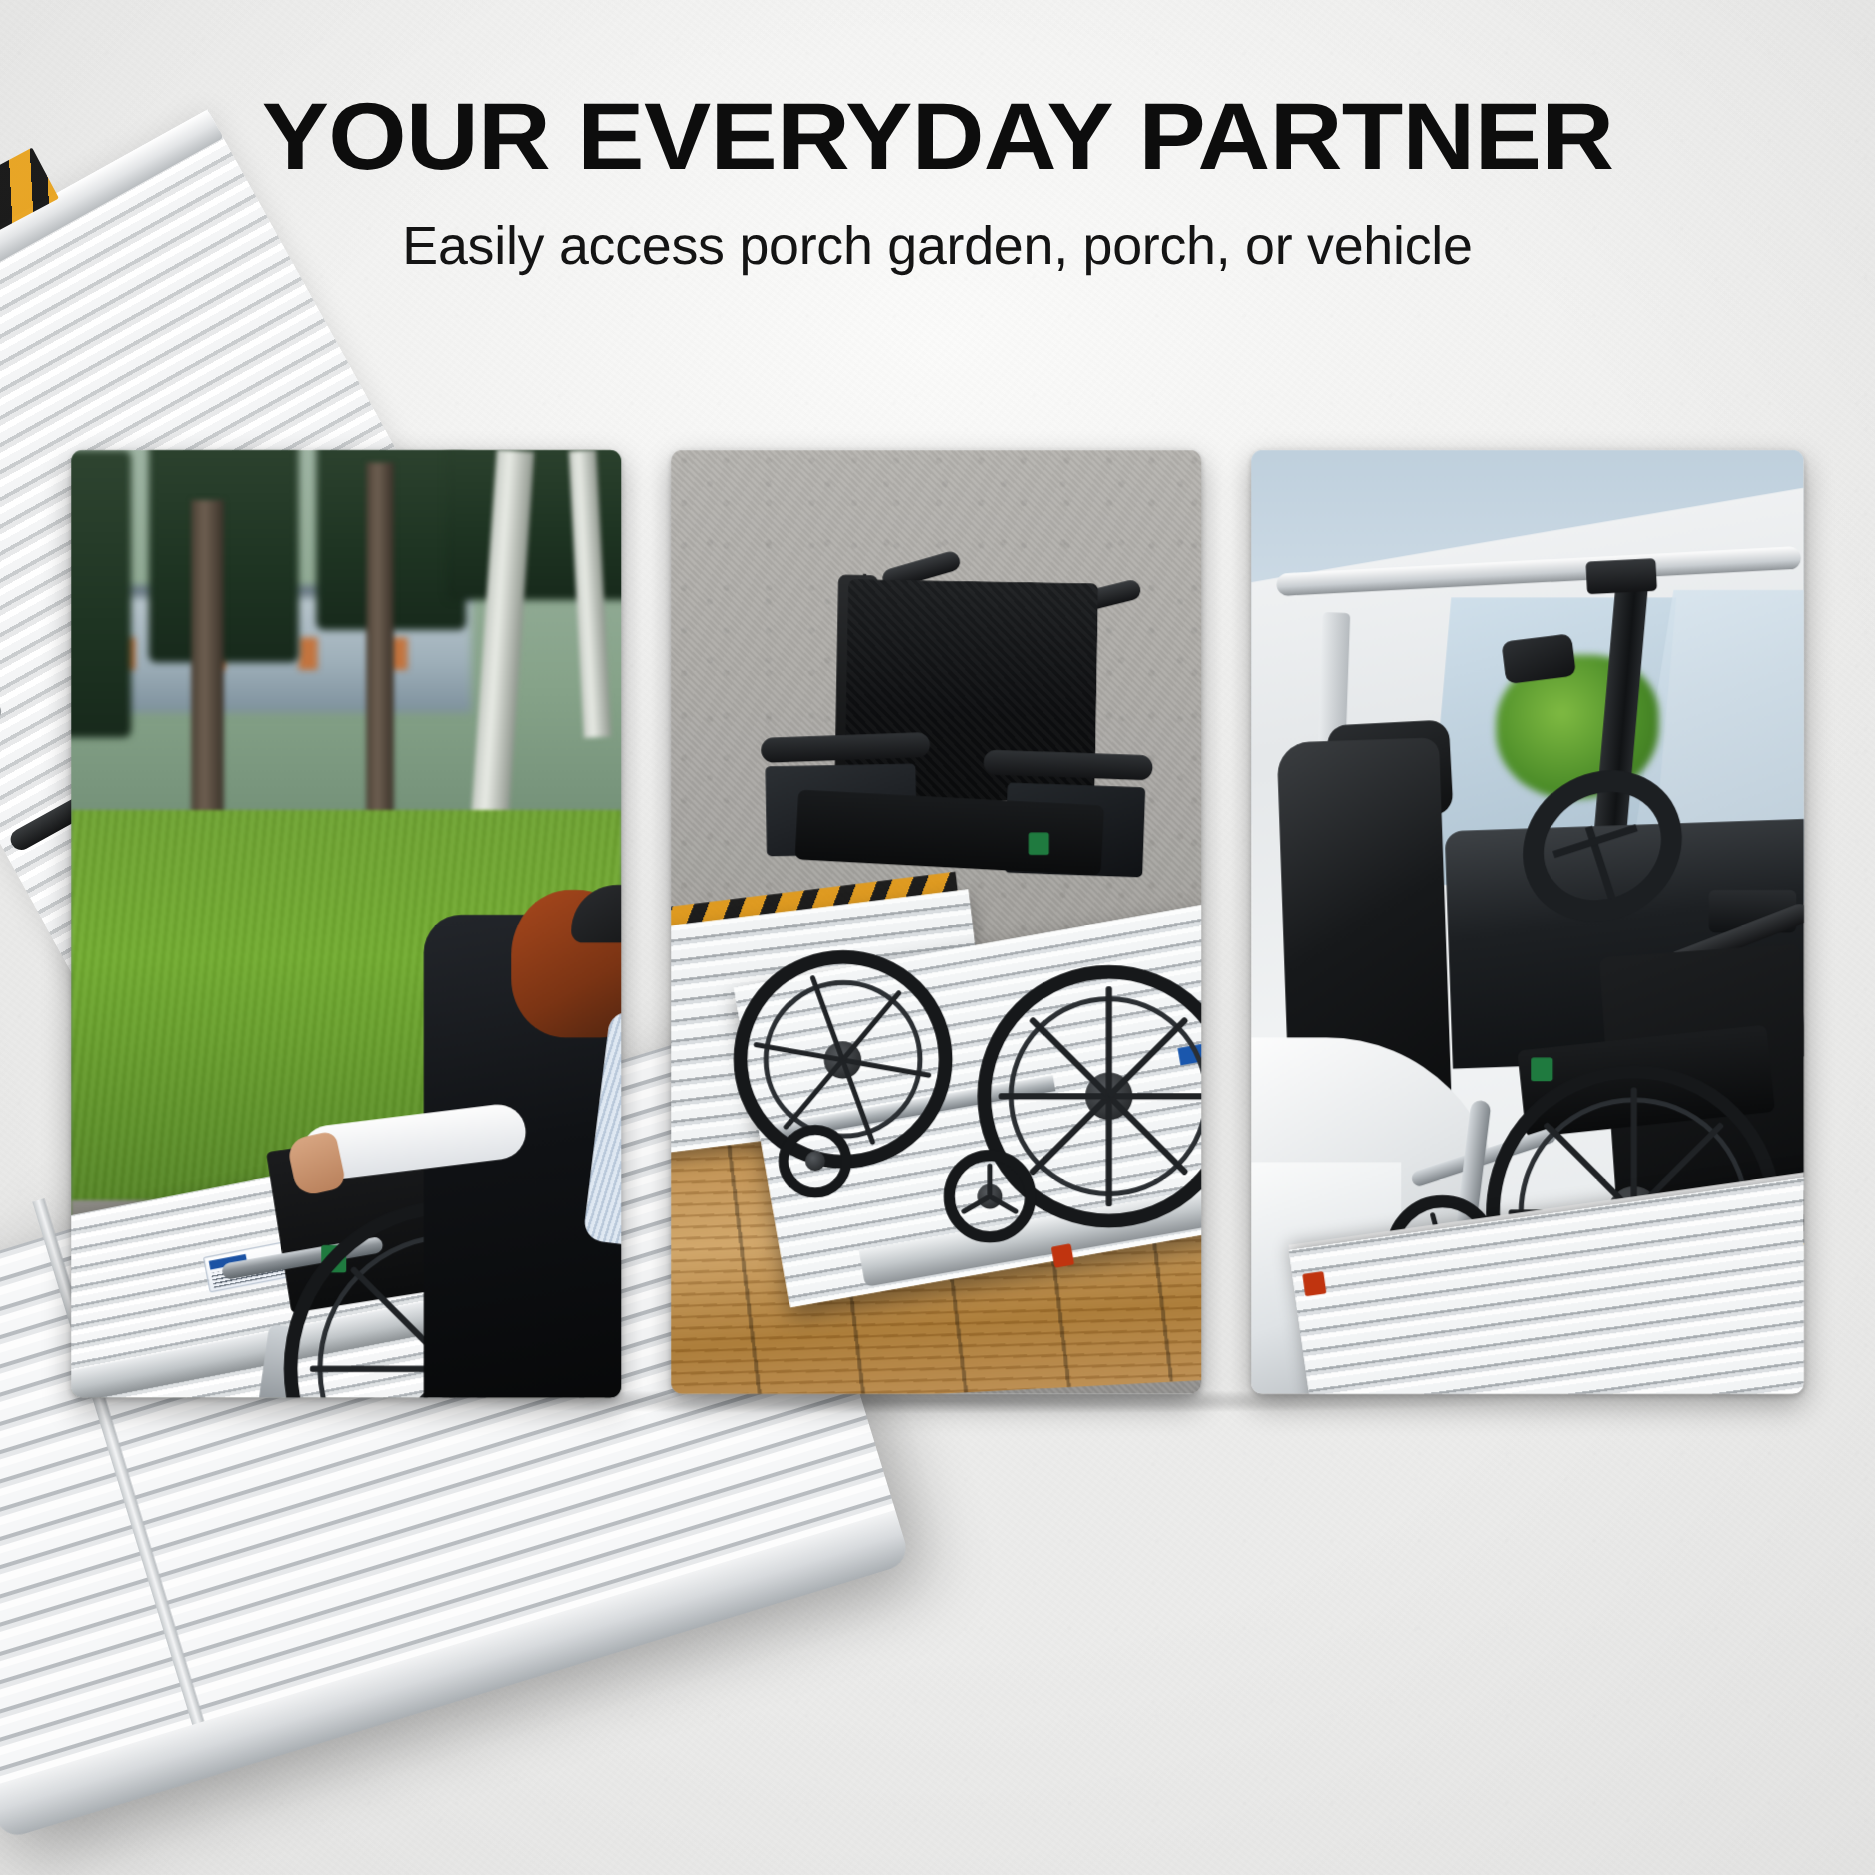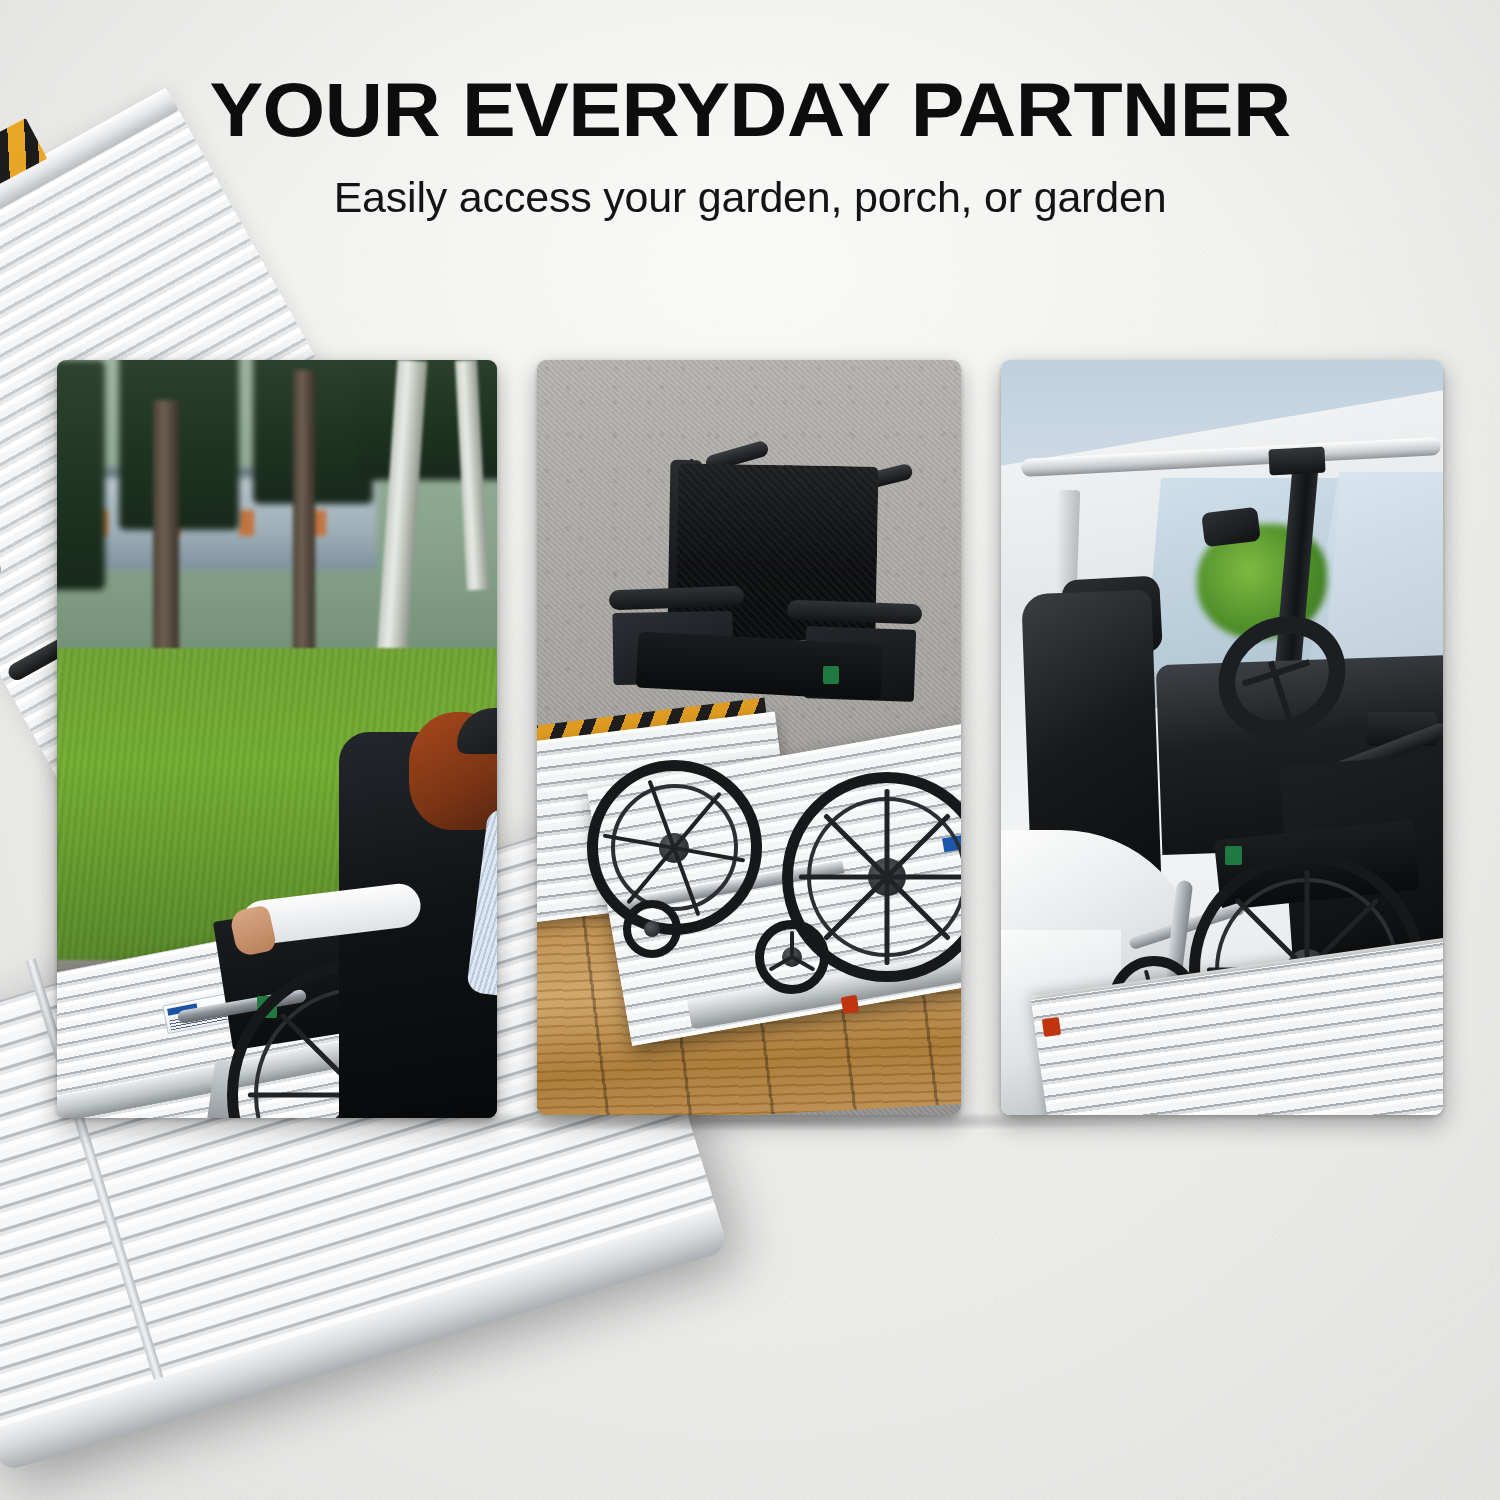--- a/index.html
+++ b/index.html
@@ -488,21 +488,21 @@
 <div class="bg-ramp" id="bg-ramp-lower">
   <div class="deck"></div>
   <div class="seam"></div>
   <div class="nose"></div>
 </div>
 
 <div id="bg-vignette"></div>
 
 <div id="header">
   <div id="title">YOUR EVERYDAY PARTNER</div>
-  <div id="subtitle">Easily access your garden, porch, or garden</div>
+  <div id="subtitle">Easily access porch garden, porch, or vehicle</div>
 </div>
 
 <div id="panel-shadow"></div>
 
 <div id="panels">
 
   <div class="panel p1">
     <div class="layer sky"></div>
     <div class="layer bld-roof"></div>
     <div class="layer bld"></div>

